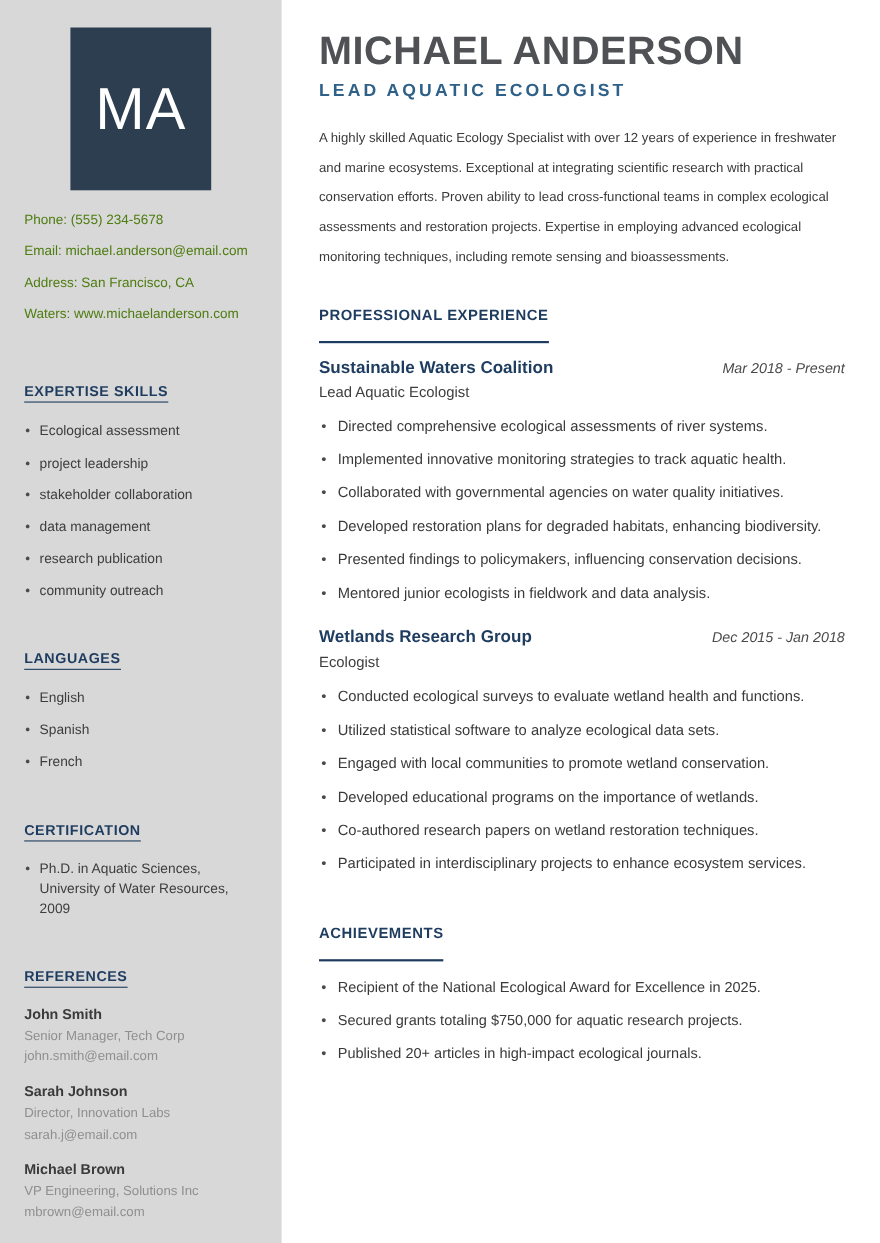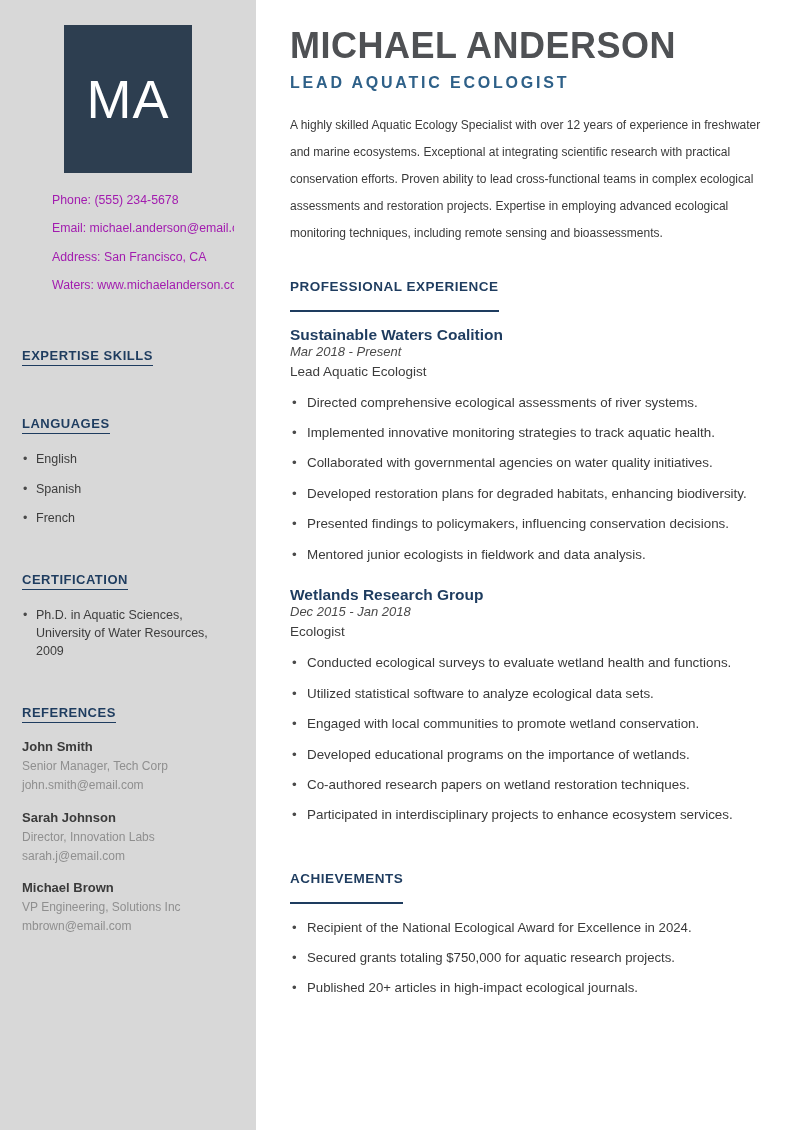--- a/index.html
+++ b/index.html
@@ -26,22 +26,22 @@
     padding:25px 22px 30px 22px;flex-shrink:0;
   }
   .avatar{
     width:128px;height:148px;margin:0 auto 20px auto;
     background:var(--avatar-bg);color:#ffffff;
     display:flex;align-items:center;justify-content:center;
     font-size:54px;letter-spacing:1px;font-weight:normal;
   }
   .contact{margin-bottom:6px;}
   .contact-line{
-    font-size:12.3px;color:#a21caf;margin-bottom:13px;line-height:1.25;
-    white-space:nowrap;overflow:hidden;margin-left:30px;
+    font-size:12.3px;color:#4d7c0f;margin-bottom:13px;line-height:1.25;
+    white-space:nowrap;overflow:hidden;
   }
   .side-h{
     display:inline-block;margin:34px 0 16px 0;padding-bottom:2px;
     font-size:13px;font-weight:bold;letter-spacing:0.5px;
     color:var(--accent);border-bottom:1.5px solid var(--accent);
   }
   .side-h.first{margin-top:42px;}
   .side-list{list-style:none;margin:0;padding:0;}
   .side-list li{
     position:relative;padding-left:14px;margin-bottom:11px;
@@ -63,21 +63,21 @@
     color:var(--subtitle-color);margin-bottom:20px;
   }
   .summary{
     margin:0 0 8px 0;font-size:12px;line-height:27px;color:#3a3a3a;
   }
   .main-h{
     display:inline-block;margin:24px 0 14px 0;padding-bottom:16px;
     font-size:13.5px;font-weight:bold;letter-spacing:0.5px;
     color:var(--accent);border-bottom:2px solid var(--accent);
   }
-  .job-head{display:flex;justify-content:space-between;align-items:baseline;margin-bottom:5px;flex-direction:column;}
+  .job-head{display:flex;justify-content:space-between;align-items:baseline;margin-bottom:5px;}
   .company{font-size:15.5px;font-weight:bold;color:var(--accent);}
   .dates{font-size:13px;font-style:italic;color:#4a4a4a;}
   .role{font-size:13.5px;color:#3d3d3d;margin-bottom:14px;}
   .main-list{list-style:none;margin:0 0 10px 0;padding:0;}
   .main-list li{
     position:relative;padding-left:17px;margin-bottom:11px;
     font-size:13.4px;color:#3a3a3a;line-height:1.45;
   }
   .main-list li::before{content:"•";position:absolute;left:2px;top:0;color:#4a4a4a;}
   .job{margin-bottom:22px;}
@@ -96,20 +96,28 @@
 
     <div class="contact">
       <div class="contact-line">Phone: (555) 234-5678</div>
       <div class="contact-line">Email: michael.anderson@email.com</div>
       <div class="contact-line">Address: San Francisco, CA</div>
       <div class="contact-line">Waters: www.michaelanderson.com</div>
     </div>
 
     <div>
       <span class="side-h first">EXPERTISE SKILLS</span>
+      <ul class="side-list">
+        <li>Ecological assessment</li>
+        <li>project leadership</li>
+        <li>stakeholder collaboration</li>
+        <li>data management</li>
+        <li>research publication</li>
+        <li>community outreach</li>
+      </ul>
     </div>
 
     <div>
       <span class="side-h">LANGUAGES</span>
       <ul class="side-list">
         <li>English</li>
         <li>Spanish</li>
         <li>French</li>
       </ul>
     </div>
@@ -181,19 +189,19 @@
         <li>Utilized statistical software to analyze ecological data sets.</li>
         <li>Engaged with local communities to promote wetland conservation.</li>
         <li>Developed educational programs on the importance of wetlands.</li>
         <li>Co-authored research papers on wetland restoration techniques.</li>
         <li>Participated in interdisciplinary projects to enhance ecosystem services.</li>
       </ul>
     </section>
 
     <span class="main-h">ACHIEVEMENTS</span>
     <ul class="main-list ach-list">
-      <li>Recipient of the National Ecological Award for Excellence in 2024.</li>
+      <li>Recipient of the National Ecological Award for Excellence in 2025.</li>
       <li>Secured grants totaling $750,000 for aquatic research projects.</li>
       <li>Published 20+ articles in high-impact ecological journals.</li>
     </ul>
 
   </main>
 </div>
 
 </body></html>

